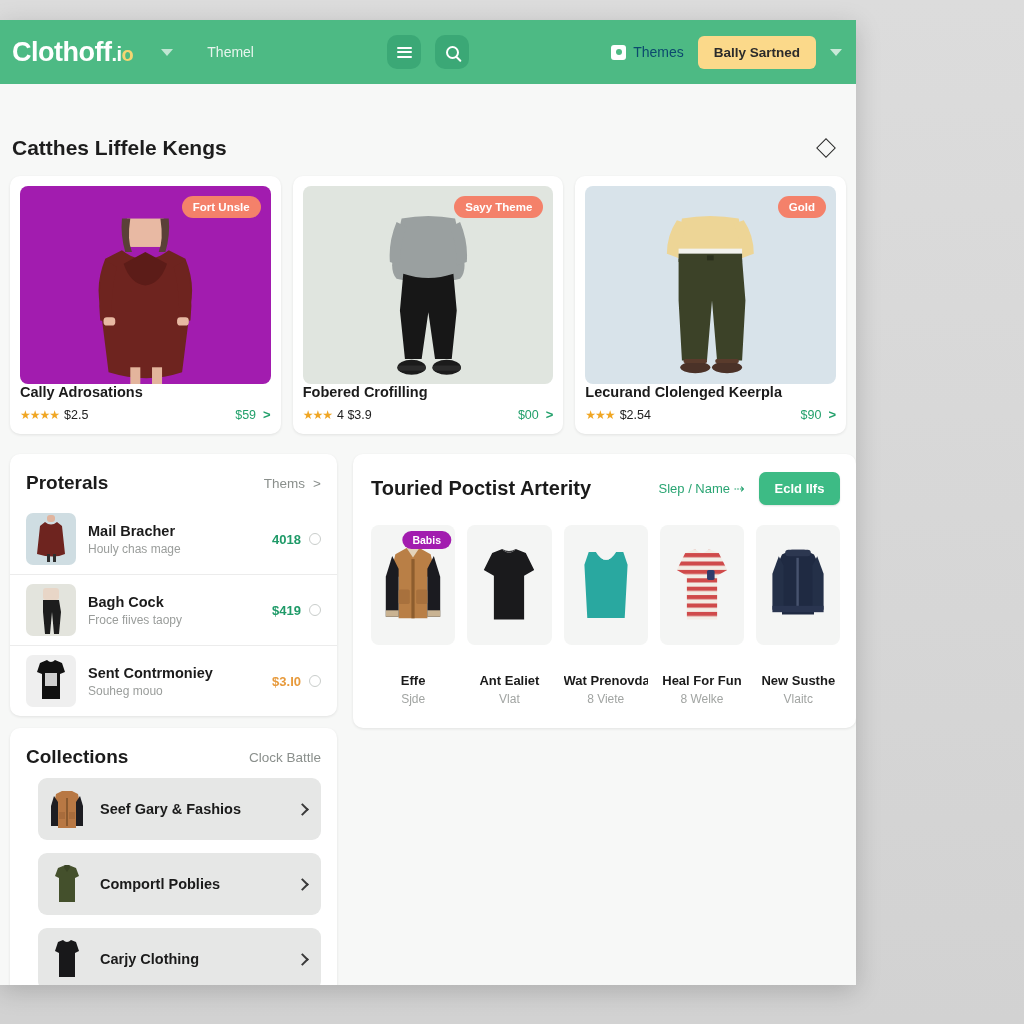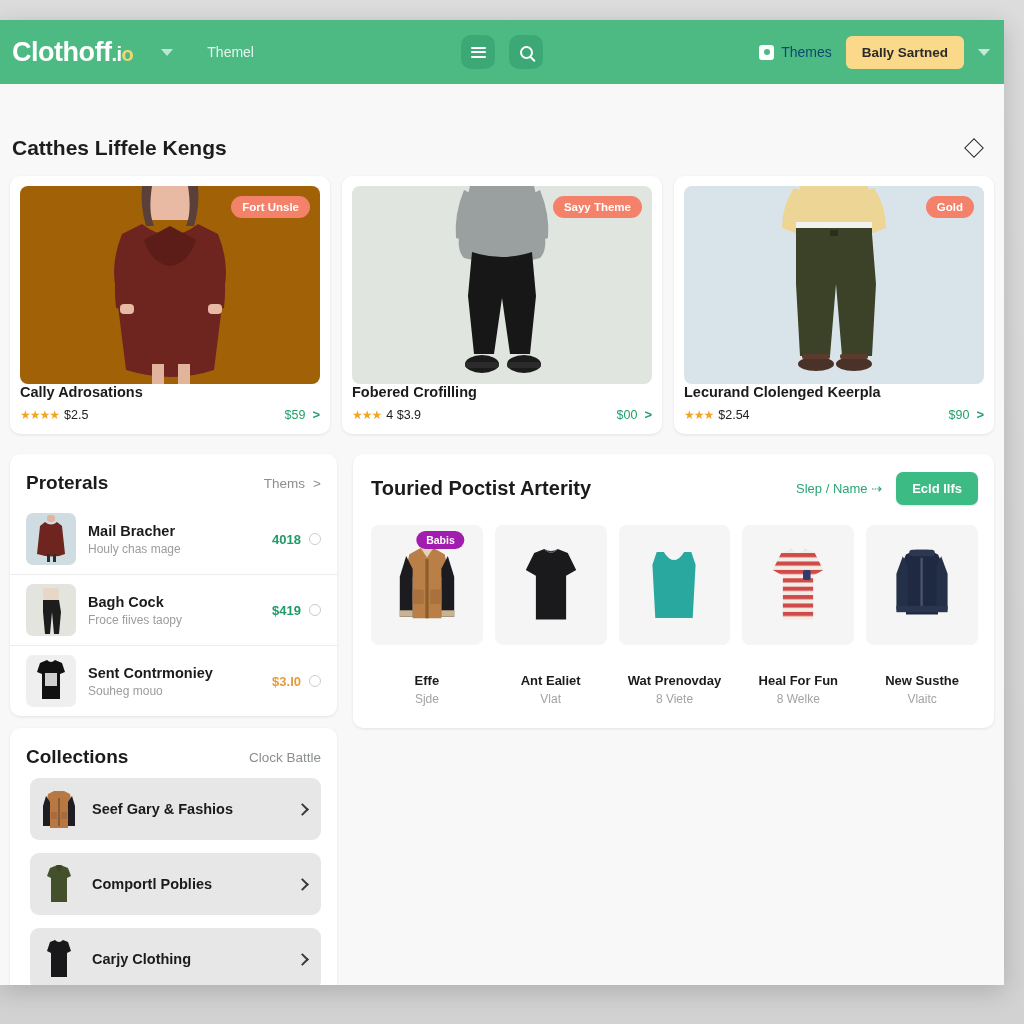--- a/index.html
+++ b/index.html
@@ -10,21 +10,21 @@
     overflow: hidden;
   }
   .viewport {
     position: relative;
     width: 1024px; height: 1024px;
     background: linear-gradient(180deg,#dcdcdc 0%,#d2d2d2 100%);
   }
   .browser {
     position: absolute;
     left: 0; top: 20px;
-    width: 1004px; height: 965px;
+    width: 856px; height: 965px;
     background: #f7f8f7;
     box-shadow: 0 6px 24px rgba(0,0,0,.18);
     overflow: hidden;
   }
 
   
   .header {
     position: relative;
     height: 64px;
     background: #4dba84;
@@ -190,21 +190,21 @@
   .prod-price { font-size:13px; font-weight:bold; color:#1f9a68; }
   .prod-price.warn { color:#e79a3c; }
   .circle {
     width:12px;height:12px;border-radius:50%;
     border:1.4px solid #c9cdcb;
   }
 
   .coll-item {
     display:flex; align-items:center; gap:14px;
     background:#e6e7e6; border-radius:9px;
-    margin: 0 16px 13px 20px;
+    margin: 0 16px 13px 28px;
     padding: 10px 14px 10px 10px;
   }
   .coll-thumb { width:38px; height:42px; flex:none; position:relative; }
   .coll-label { flex:1; font-size:14.5px; font-weight:bold; color:#1b1b1b;}
   .chev-r {
     width:9px; height:9px;
     border-top:2px solid #3a3a3a;
     border-right:2px solid #3a3a3a;
     transform: rotate(45deg);
   }
@@ -289,21 +289,21 @@
   <div class="page">
 
     <div class="page-title-row">
       <div class="page-title">Catthes Liffele Kengs</div>
       <div class="diamond"></div>
     </div>
 
     <div class="cards">
 
       <div class="card">
-        <div class="card-media" style="background:#a16207">
+        <div class="card-media" style="background:#a21caf">
           <div class="badge">Fort Unsle</div>
           <svg viewBox="0 0 300 198" width="100%" height="100%" preserveAspectRatio="xMidYMax meet">
             <rect x="128" y="0" width="44" height="34" fill="#e8b9a3"></rect>
             <path d="M132 0 q-4 26 2 40 l-8 0 q-6 -20 -4 -40z" fill="#5a4038"></path>
             <path d="M168 0 q4 26 -2 40 l8 0 q6 -20 4 -40z" fill="#5a4038"></path>
             <path d="M122 38 q28 22 56 0 l20 10 q12 30 6 56 l-10 80 q-42 14 -88 0 l-10 -80 q-6 -26 6 -56z" fill="#6e241f"></path>
             <path d="M150 40 l-26 14 q8 24 26 26 q18 -2 26 -26z" fill="#5c1c18"></path>
             <path d="M102 50 q-10 38 -6 72 l14 2 q-2 -36 6 -66z" fill="#6e241f"></path>
             <path d="M198 50 q10 38 6 72 l-14 2 q2 -36 -6 -66z" fill="#6e241f"></path>
             <rect x="100" y="118" width="14" height="10" rx="4" fill="#e8b9a3"></rect>

